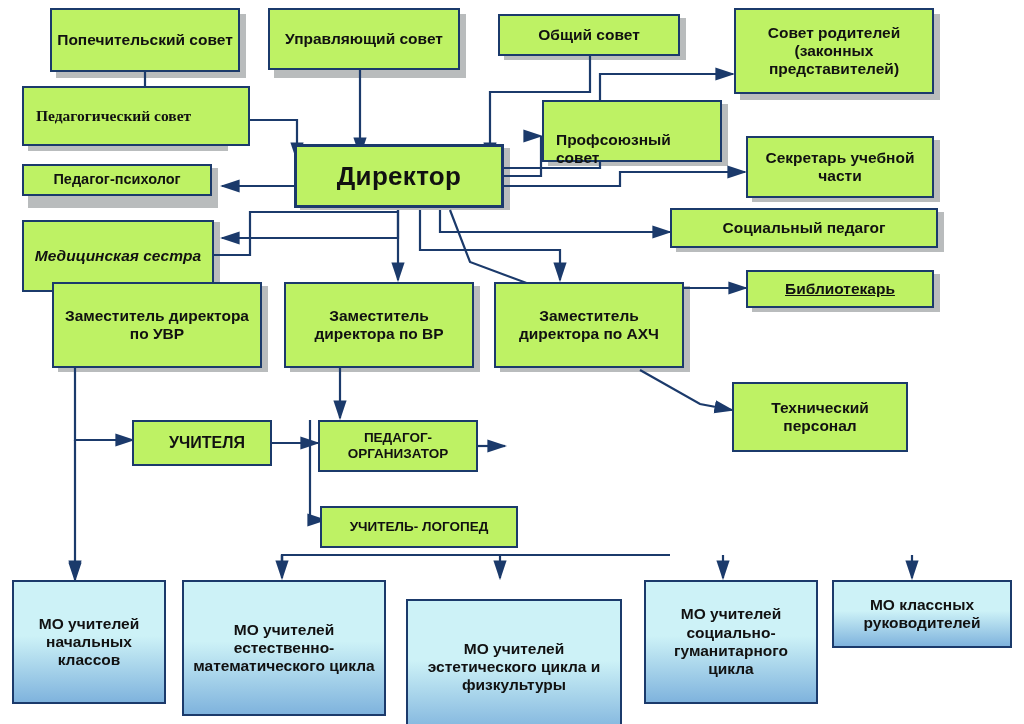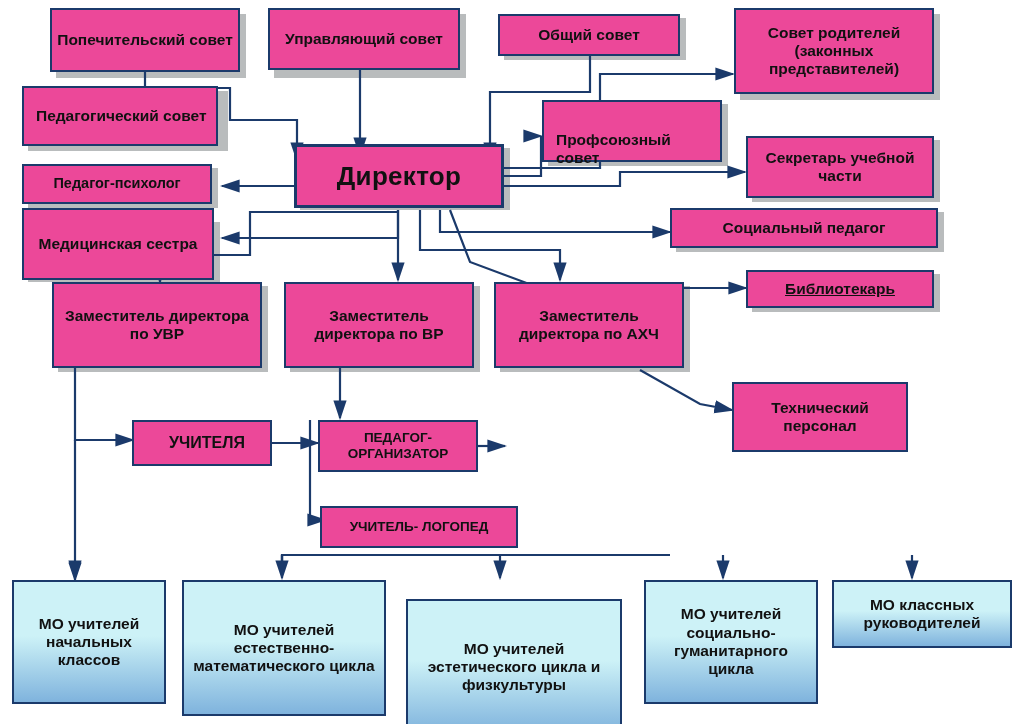--- a/index.html
+++ b/index.html
@@ -12,21 +12,21 @@
     width: 1024px;
     height: 724px;
     background: #ffffff;
     font-family: "Liberation Sans", sans-serif;
     overflow: hidden;
   }
   .node {
     position: absolute;
     box-sizing: border-box;
     border: 2px solid #1b3a6b;
-    background: #ec4899;
+    background: #bef264;
     color: #111111;
     display: flex;
     align-items: center;
     justify-content: center;
     text-align: center;
     font-weight: bold;
     line-height: 1.18;
     padding: 2px 4px;
     z-index: 3;
   }
@@ -143,41 +143,41 @@
   </div>
 
   <div class="node s15" style="left:498px; top:14px; width:182px; height:42px;">
     <span class="lbl">Общий совет</span>
   </div>
 
   <div class="node s15" style="left:734px; top:8px; width:200px; height:86px;">
     <span class="lbl">Совет родителей (законных представителей)</span>
   </div>
 
-  <div class="node s15" style="left:22px; top:86px; width:196px; height:60px;">
+  <div class="node s15" style="left:22px; top:86px; width:228px; height:60px;font-family:Liberation Serif, serif;">
     <span class="lbl" style="text-align:left;padding-left:8px;">Педагогический совет</span>
   </div>
 
   <div class="node s15" style="left:542px; top:100px; width:180px; height:62px;">
     <span class="lbl" style="text-align:left;padding-left:8px;margin-top:36px;">Профсоюзный совет</span>
   </div>
 
   <div class="node s15" style="left:746px; top:136px; width:188px; height:62px;">
     <span class="lbl">Секретарь учебной части</span>
   </div>
 
-  <div class="node s14" style="left:22px; top:164px; width:190px; height:40px;">
+  <div class="node s14" style="left:22px; top:164px; width:190px; height:32px;">
     <span class="lbl">Педагог-психолог</span>
   </div>
 
   <div class="node director" style="left:294px; top:144px; width:210px; height:64px;">
     <span class="lbl">Директор</span>
   </div>
 
-  <div class="node s15" style="left:22px; top:208px; width:192px; height:72px;">
+  <div class="node s15" style="left:22px; top:220px; width:192px; height:72px;font-style:italic;">
     <span class="lbl">Медицинская сестра</span>
   </div>
 
   <div class="node s15" style="left:670px; top:208px; width:268px; height:40px;">
     <span class="lbl">Социальный педагог</span>
   </div>
 
   <div class="node s15" style="left:746px; top:270px; width:188px; height:38px;text-decoration:underline;">
     <span class="lbl">Библиотекарь</span>
   </div>

